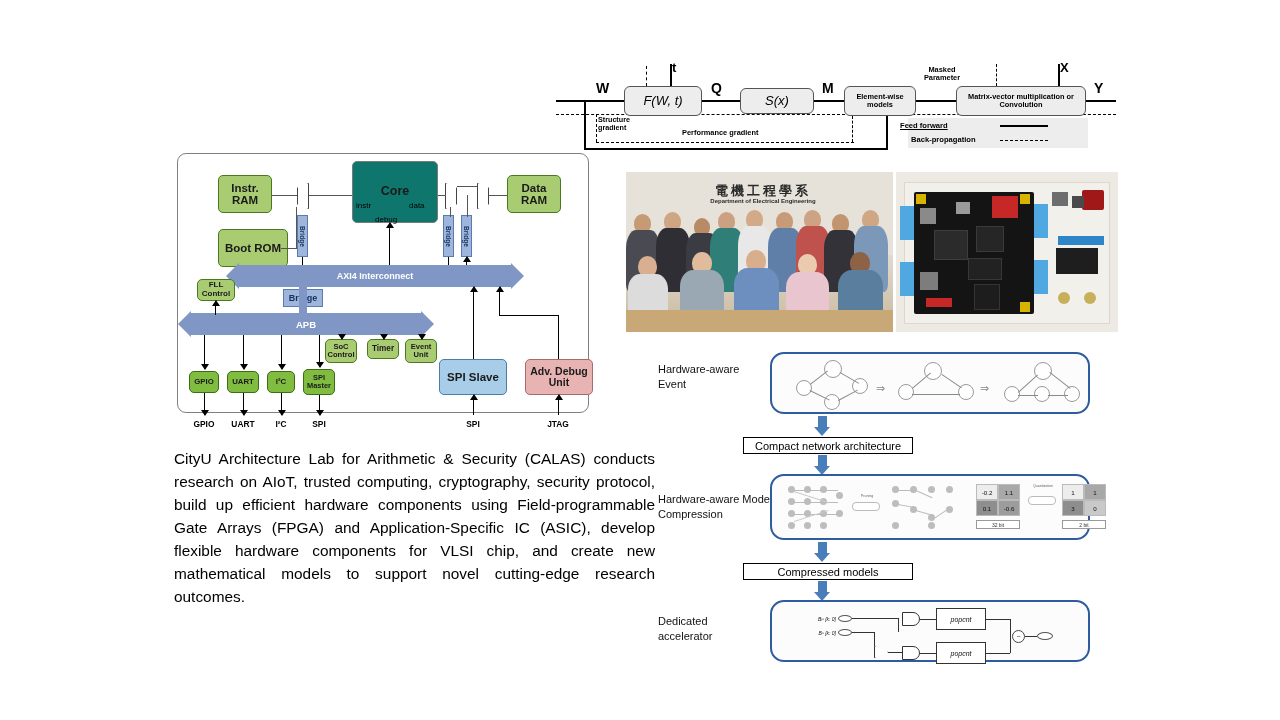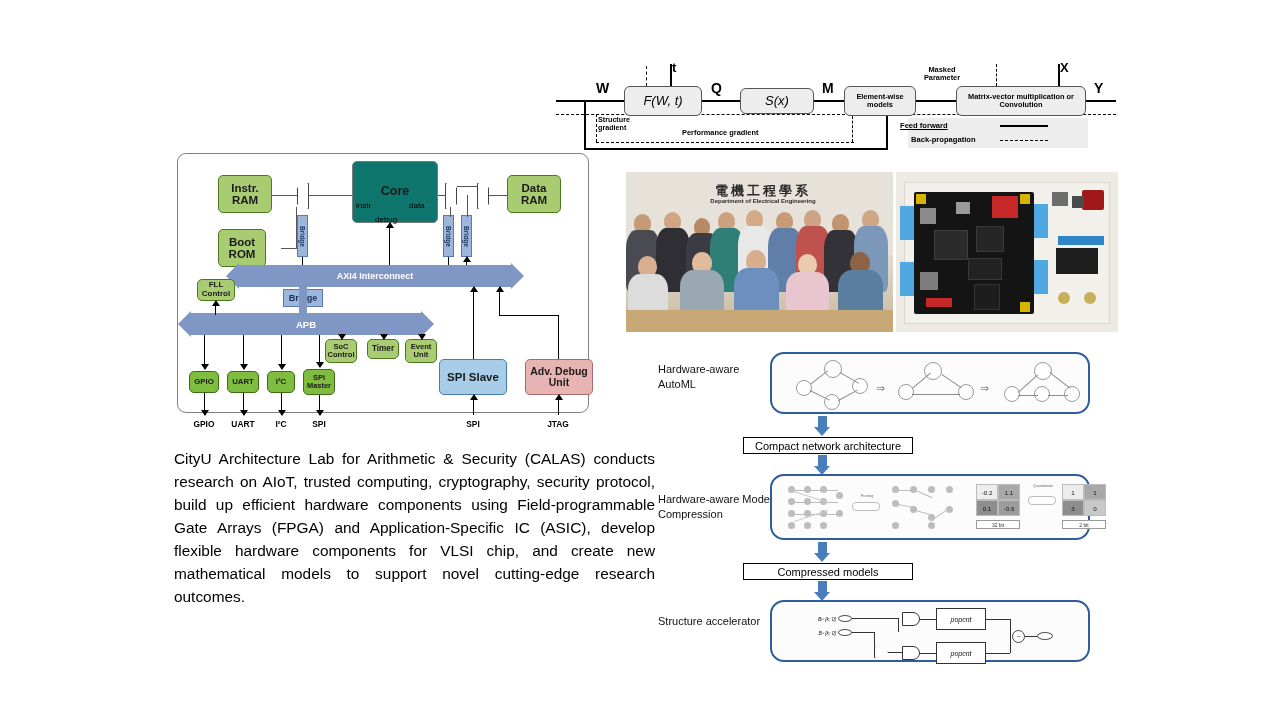--- a/index.html
+++ b/index.html
@@ -127,21 +127,21 @@
       <span>Core</span>
     </div>
     <div class="pinlbl" style="left:179px; top:48px;">instr</div>
     <div class="pinlbl" style="left:232px; top:48px;">data</div>
     <div class="pinlbl" style="left:198px; top:62px;">debug</div>
 
     <div class="blk green stack" style="left:41px; top:22px; width:54px; height:38px; font-size:11.5px;">
       <span>Instr. RAM</span>
     </div>
 
-    <div class="blk green" style="left:41px; top:76px; width:48px; height:38px; font-size:11.5px;">
+    <div class="blk green" style="left:41px; top:76px; width:70px; height:38px; font-size:11.5px;">
       <span>Boot ROM</span>
     </div>
 
     <div class="blk green stack" style="left:330px; top:22px; width:54px; height:38px; font-size:11.5px;">
       <span>Data RAM</span>
     </div>
 
     <div class="mux" style="left:120px; top:30px; width:12px; height:26px;
          clip-path:polygon(100% 0,100% 100%,0 82%,0 18%);"></div>
     <div class="mux" style="left:268px; top:30px; width:12px; height:26px;
@@ -359,21 +359,21 @@
     <div style="position:absolute; left:186px; top:18px; width:22px; height:20px; background:#A01818; border-radius:2px;"></div>
     <div style="position:absolute; left:156px; top:20px; width:16px; height:14px; background:#6d6d6d;"></div>
     <div style="position:absolute; left:176px; top:24px; width:12px; height:12px; background:#4a4a4a;"></div>
     <div style="position:absolute; left:160px; top:76px; width:42px; height:26px; background:#1e1e1e;"></div>
     <div style="position:absolute; left:162px; top:120px; width:12px; height:12px; border-radius:50%; background:#C8B05A;"></div>
     <div style="position:absolute; left:188px; top:120px; width:12px; height:12px; border-radius:50%; background:#C8B05A;"></div>
   </div>
 
   <div id="pipeline">
 
-    <div class="plabel" style="left:0; top:10px; width:105px;">Hardware-aware AutoML</div>
+    <div class="plabel" style="left:0; top:10px; width:105px;">Hardware-aware Event</div>
     <div class="ppanel" style="left:112px; top:0; width:320px; height:62px;">
 
       <div class="node" style="left:24px; top:26px; width:16px; height:16px;"></div>
       <div class="node" style="left:52px; top:6px;  width:18px; height:18px;"></div>
       <div class="node" style="left:52px; top:40px; width:16px; height:16px;"></div>
       <div class="node" style="left:80px; top:24px; width:16px; height:16px;"></div>
       <div class="nline" style="left:38px; top:30px; width:22px; transform:rotate(-38deg);"></div>
       <div class="nline" style="left:38px; top:36px; width:22px; transform:rotate(26deg);"></div>
       <div class="nline" style="left:68px; top:18px; width:22px; transform:rotate(30deg);"></div>
       <div class="nline" style="left:66px; top:46px; width:22px; transform:rotate(-28deg);"></div>
@@ -466,21 +466,21 @@
     <div class="bluearrow" style="left:156px; top:190px; height:20px;">
       <div class="shaft" style="height:11px;"></div>
         <div class="head" style="top:11px;"></div>
     </div>
     <div class="pbox" style="left:85px; top:211px; width:170px; height:17px;">Compressed models</div>
     <div class="bluearrow" style="left:156px; top:229px; height:20px;">
       <div class="shaft" style="height:11px;"></div>
         <div class="head" style="top:11px;"></div>
     </div>
 
-    <div class="plabel" style="left:0; top:262px; width:105px;">Structure accelerator</div>
+    <div class="plabel" style="left:0; top:262px; width:105px;">Dedicated accelerator</div>
     <div class="ppanel" style="left:112px; top:248px; width:320px; height:62px;">
       <div class="qcell" style="left:16px; top:12px; width:48px; height:9px; font-size:5px; font-style:italic; justify-content:flex-end;">Bᵢⁿ [k: 0]</div>
       <div class="qcell" style="left:16px; top:26px; width:48px; height:9px; font-size:5px; font-style:italic; justify-content:flex-end;">Bⁿ [k: 0]</div>
       <div style="position:absolute; left:66px; top:13px; width:14px; height:7px; background:#fff;
                   border:1px solid #555; border-radius:50%;"></div>
       <div style="position:absolute; left:66px; top:27px; width:14px; height:7px; background:#fff;
                   border:1px solid #555; border-radius:50%;"></div>
       <div class="wire" style="left:80px; top:16px; width:46px;"></div>
       <div class="wire" style="left:80px; top:30px; width:22px;"></div>
       <div class="wirev" style="left:102px; top:30px; height:20px;"></div>

